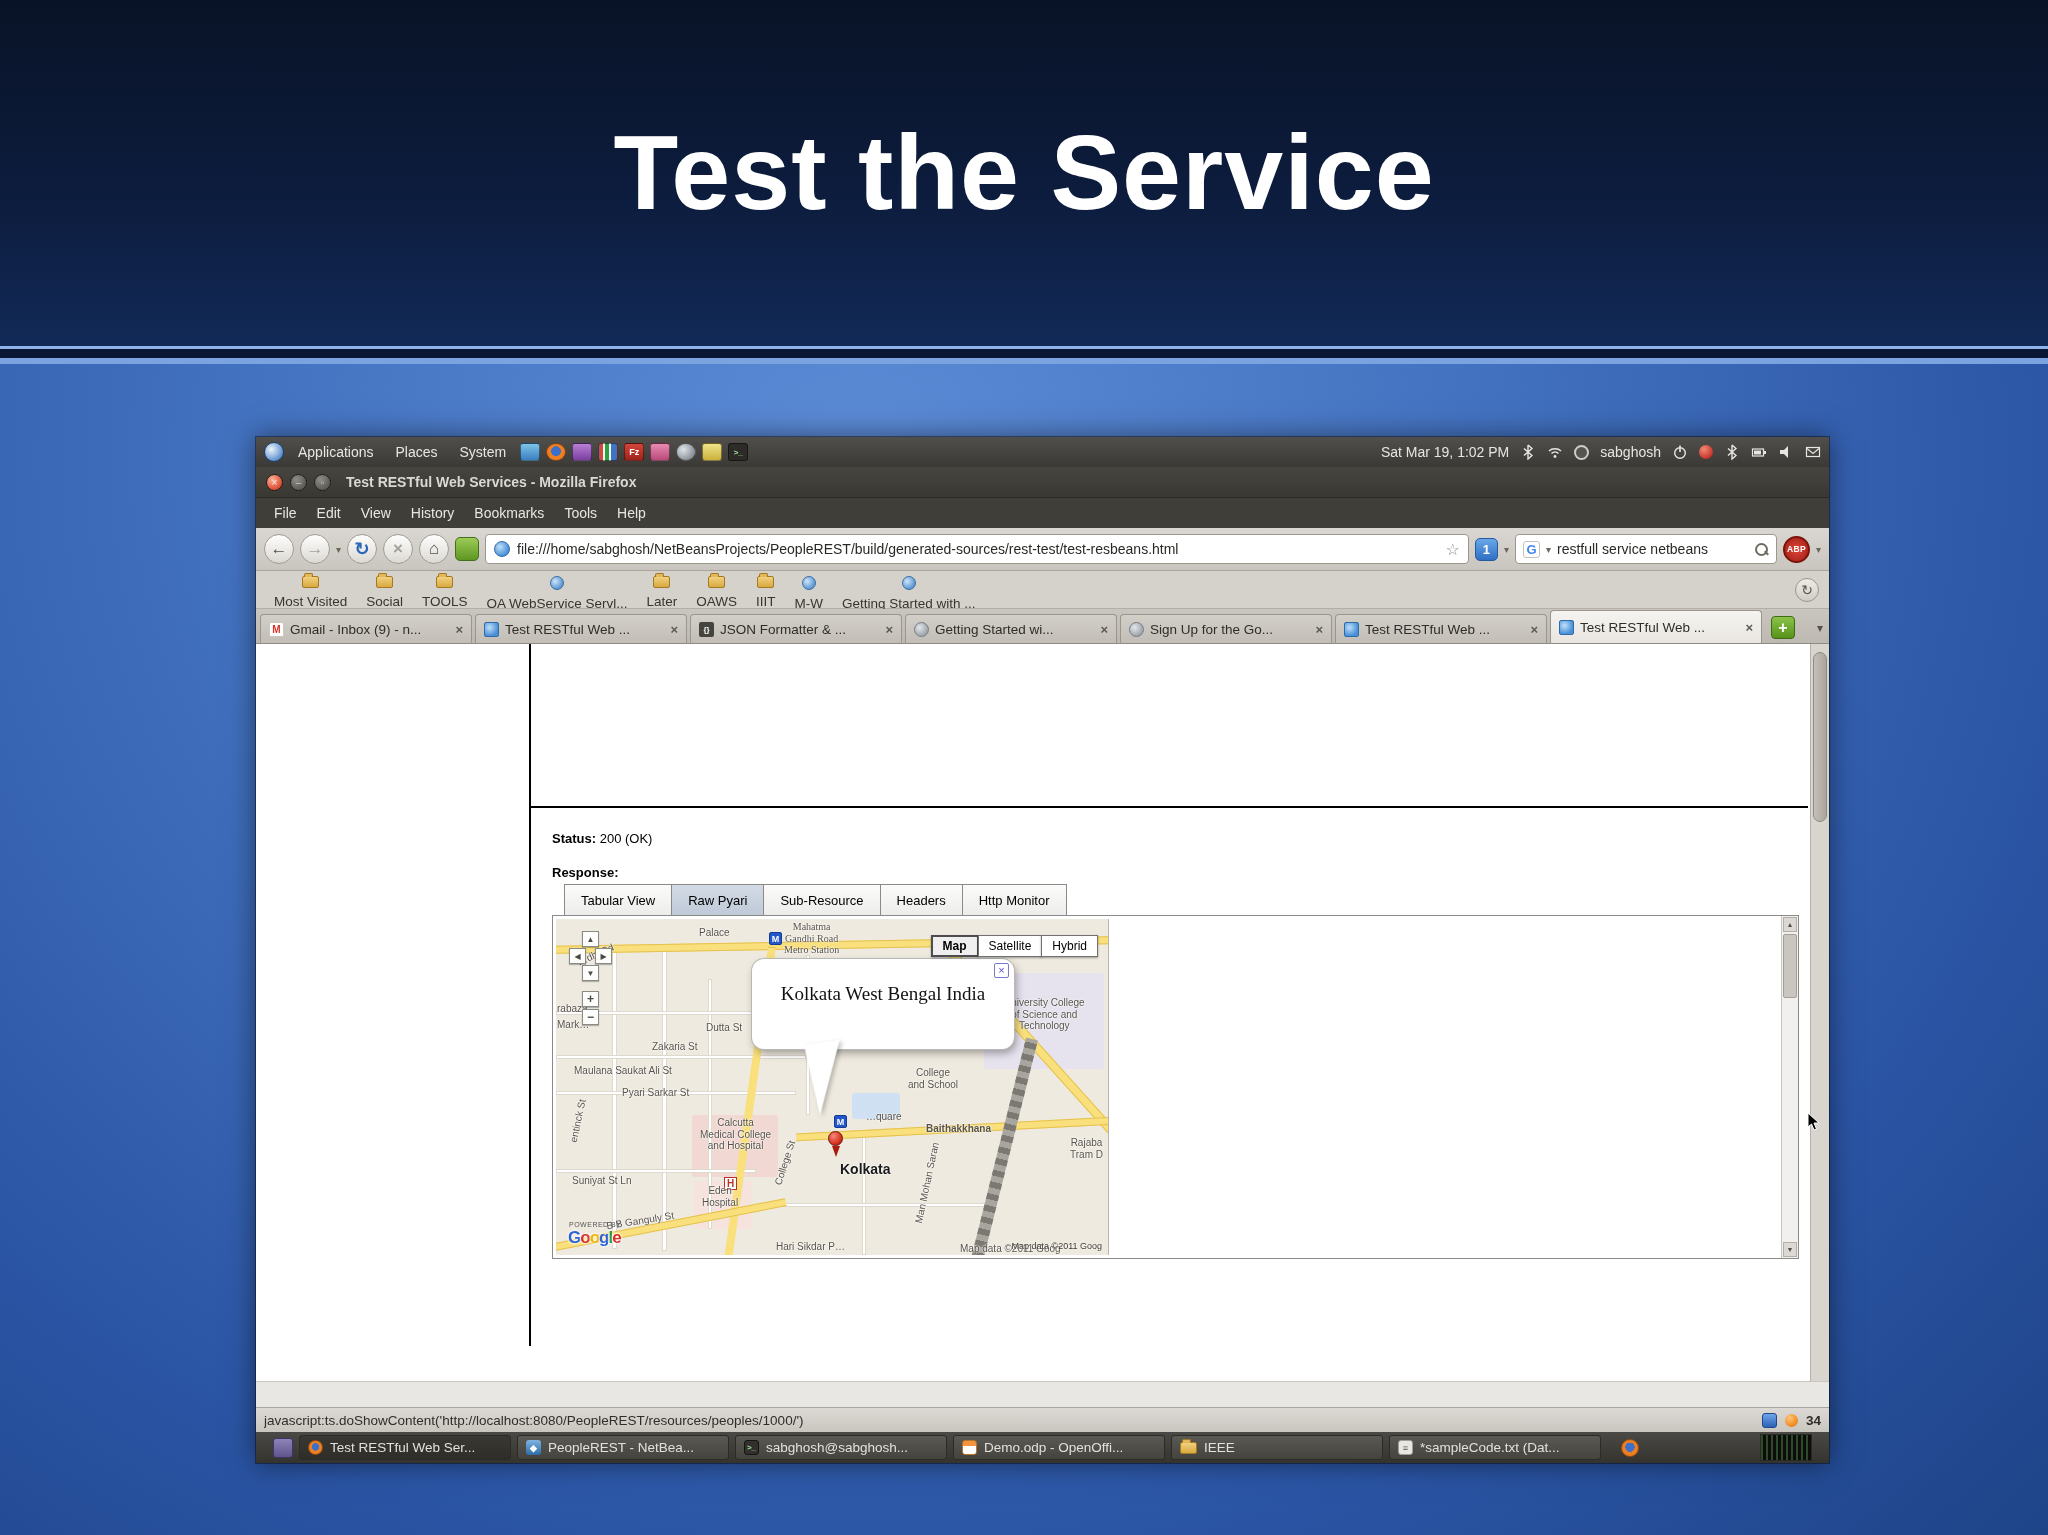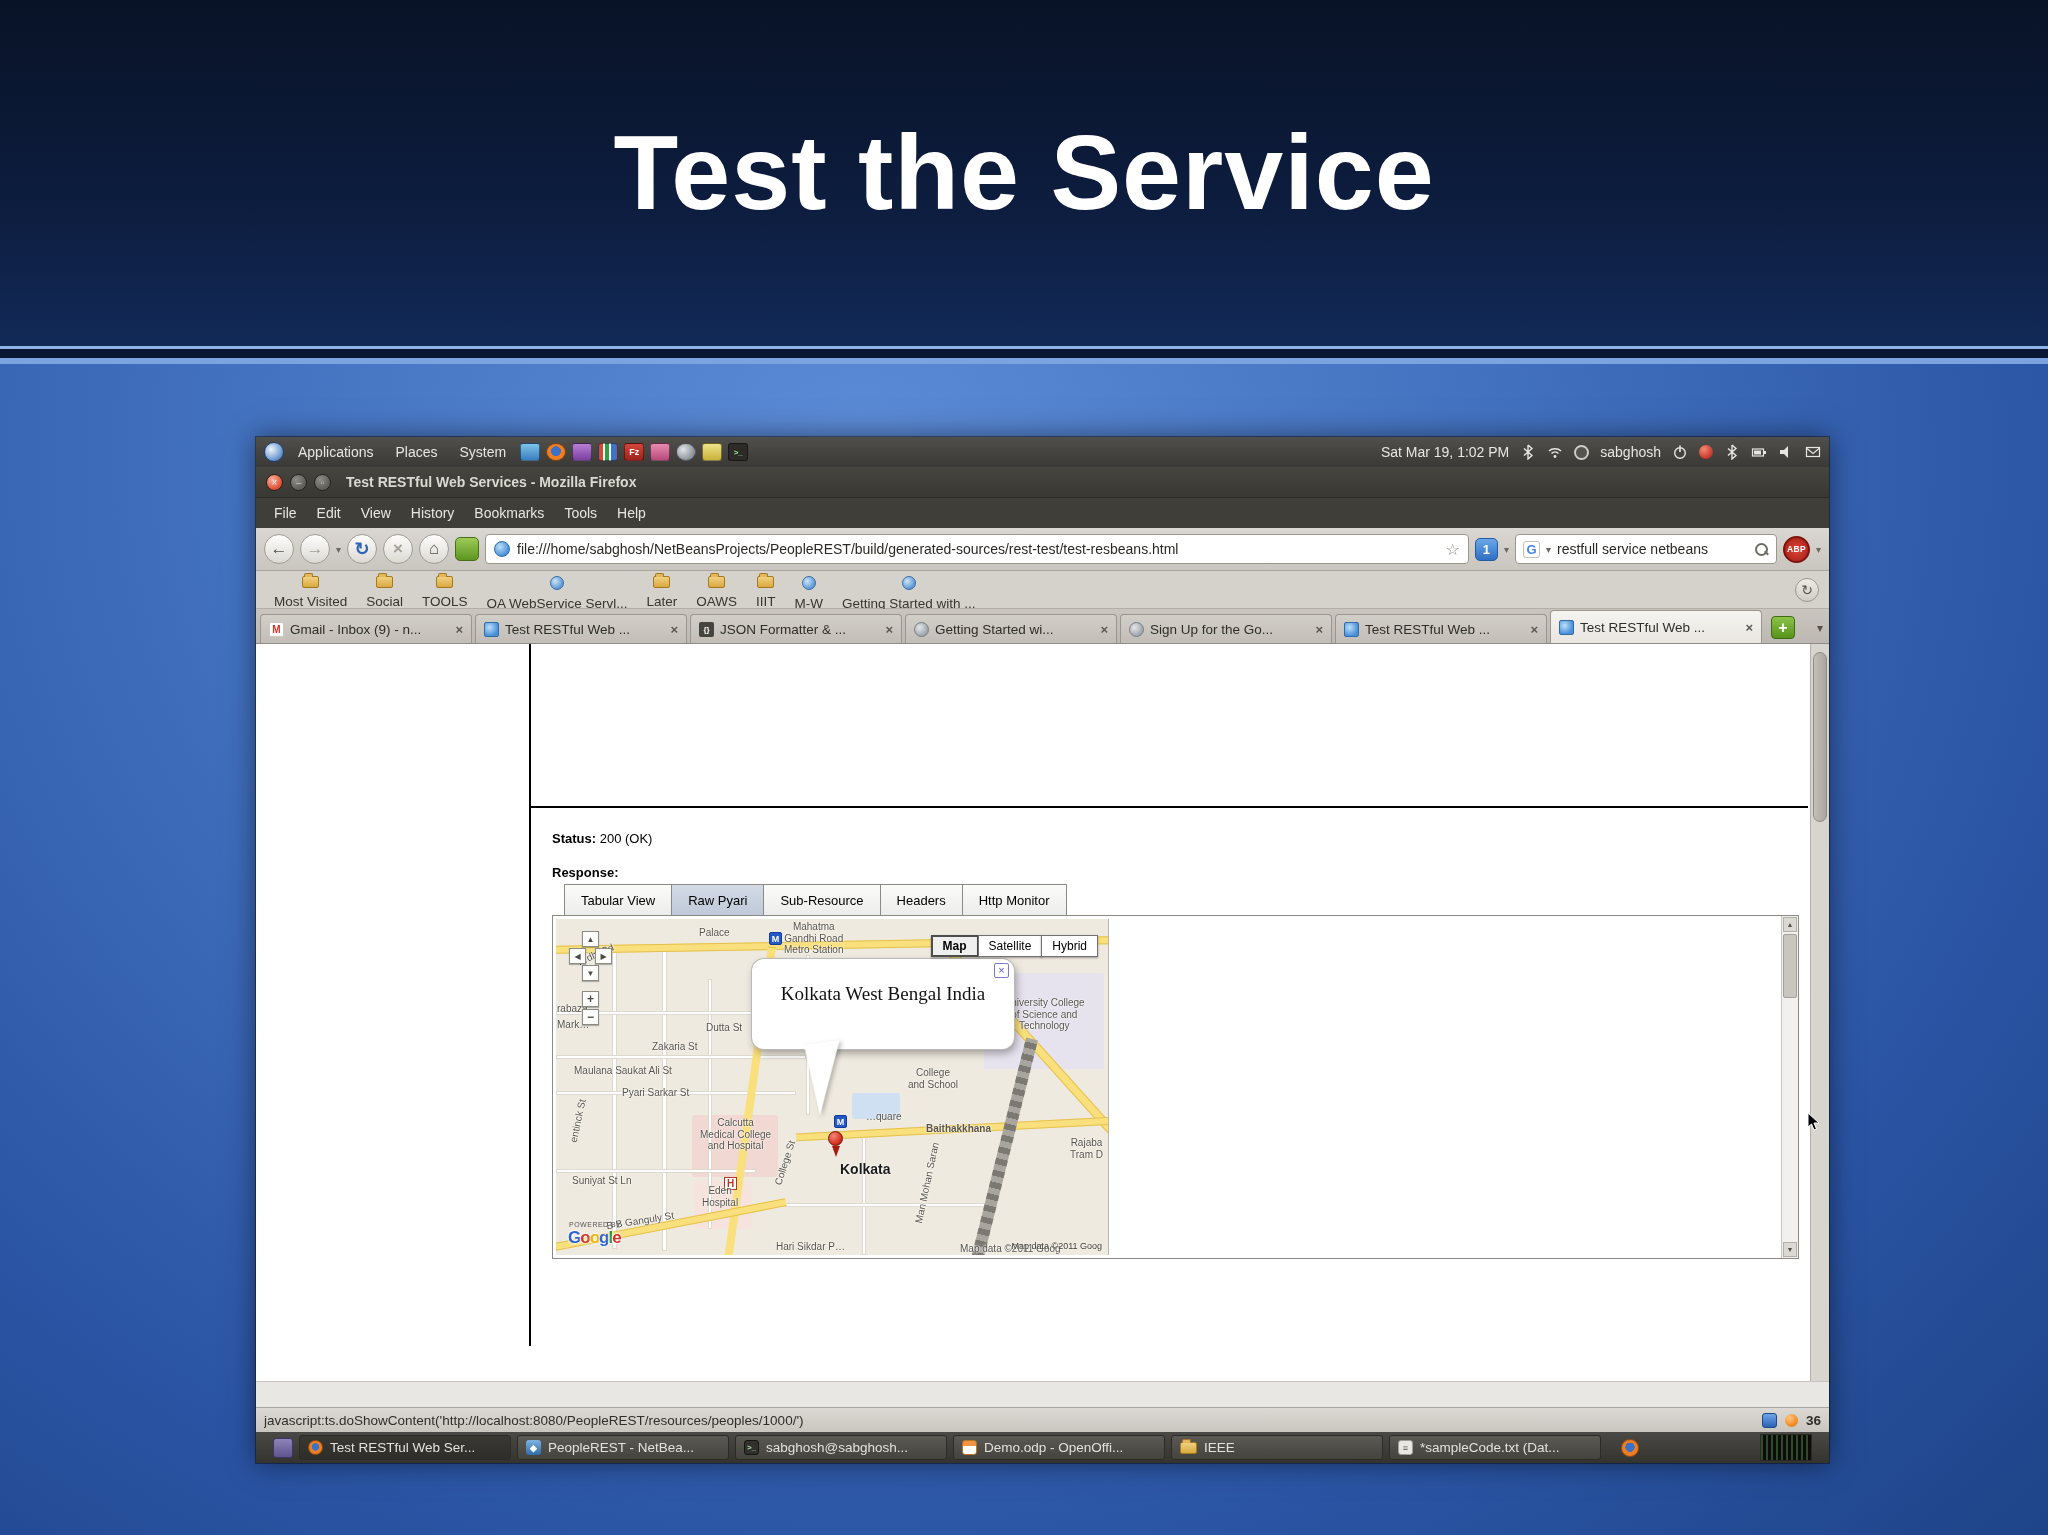--- a/index.html
+++ b/index.html
@@ -466,21 +466,21 @@
           <div class="r road-y" style="left:240px;top:206px;width:320px;height:8px;transform:rotate(-3deg);z-index:2"></div>
           <div class="r road-y" style="left:-8px;top:302px;width:240px;height:8px;transform:rotate(-11deg);z-index:2"></div>
           <div class="r rail" style="left:470px;top:120px;width:12px;height:250px;transform:rotate(14deg);transform-origin:top center;z-index:2"></div>
 
           <span class="m-badge" style="left:213px;top:13px">M</span>
           <span class="m-badge" style="left:278px;top:196px">M</span>
           <span class="h-badge" style="left:168px;top:258px">H</span>
 
           <div id="map-labels">
               <span class="map-label" style="left: 143px; top: 8px;">Palace</span>
-              <span class="map-label" style="left: 228px; top: 2px; text-align: center;">Mahatma
+              <span class="map-label" style="left: 228px; top: 2px; text-align: center; font-family: Liberation Serif, serif;">Mahatma
 Gandhi Road
 Metro Station</span>
               <span class="map-label" style="left: 20px; top: 30px; transform: rotate(-24deg);">…dhi Rd</span>
               <span class="map-label" style="left: 1px; top: 84px;">rabaza</span>
               <span class="map-label" style="left: 1px; top: 100px;">Mark…</span>
               <span class="map-label" style="left: 96px; top: 122px;">Zakaria St</span>
               <span class="map-label" style="left: 150px; top: 103px;">Dutta St</span>
               <span class="map-label" style="left: 66px; top: 168px;">Pyari Sarkar St</span>
               <span class="map-label" style="left: 18px; top: 146px;">Maulana Saukat Ali St</span>
               <span class="map-label" style="left: 0px; top: 196px; transform: rotate(-78deg);">entinck St</span>
@@ -549,21 +549,21 @@
           <polygon points="1,1 1,15 4.5,12 7,18 9.5,17 7,11 12,11" fill="#000" stroke="#fff" stroke-width="1"></polygon>
         </svg>
     </div>
 
     <div class="ff-hstrip"></div>
 
     <div class="ff-statusbar">
       <span class="status-text">javascript:ts.doShowContent('http://localhost:8080/PeopleREST/resources/peoples/1000/')</span>
       <span class="sb-blue"></span>
       <span class="sb-orange"></span>
-      <span class="sb-count">36</span>
+      <span class="sb-count">34</span>
     </div>
 
     <div class="desktop-taskbar">
       <span class="task-showdesktop"></span>
       <div class="task-item pressed">
           <span class="ti ti-ff"></span>
           <span class="lbl">Test RESTful Web Ser...</span>
         </div>
       <div class="task-item">
           <span class="ti ti-nb">◆</span>

